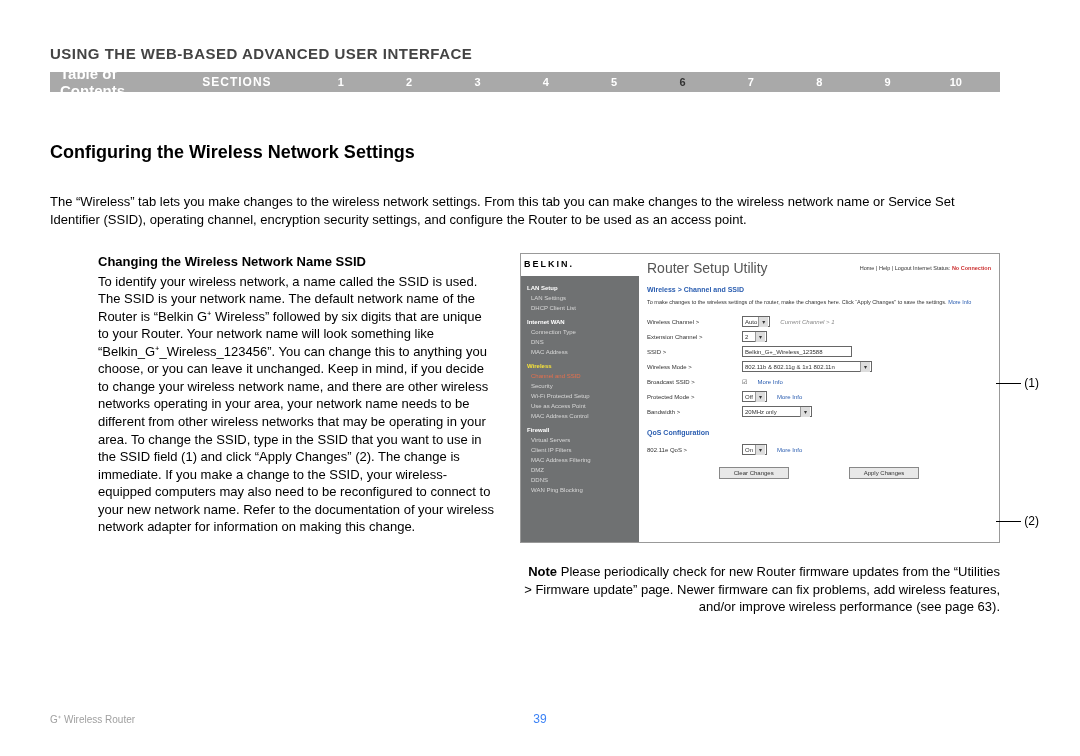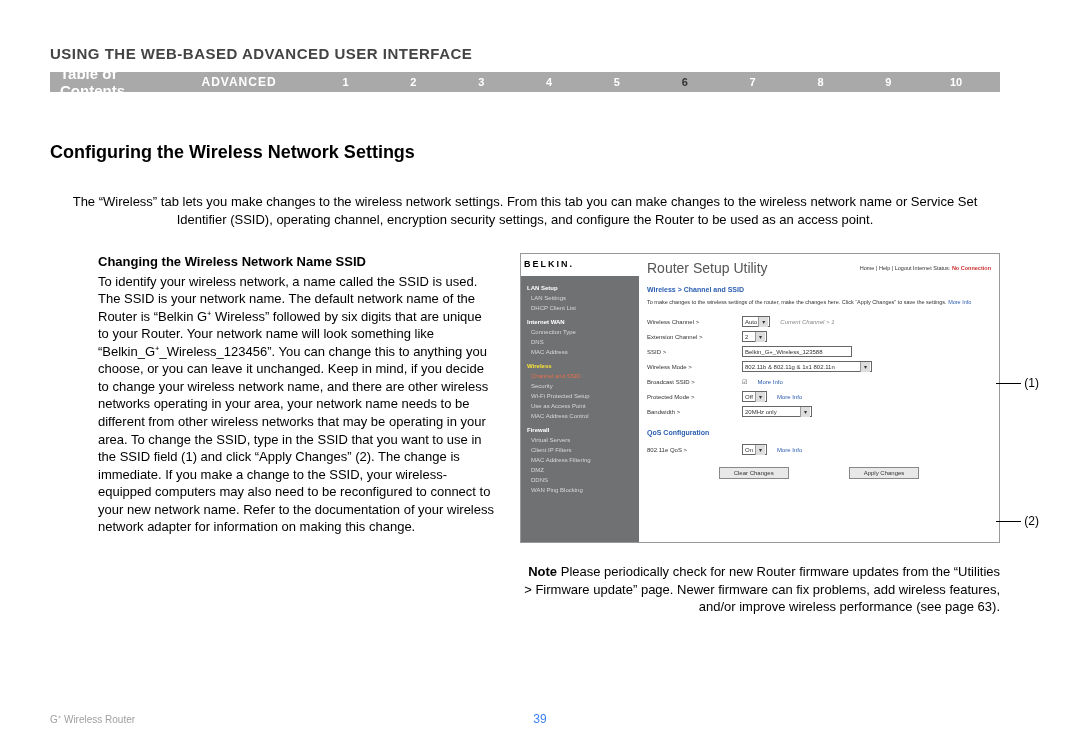--- a/index.html
+++ b/index.html
@@ -54,21 +54,20 @@
   }
   .section-title {
     font-size: 18px;
     font-weight: bold;
     margin-bottom: 30px;
   }
   .intro {
     font-size: 13px;
     line-height: 1.35;
     margin-bottom: 25px;
-    text-align: center;
   }
   .columns {
     display: flex;
     gap: 25px;
     margin-left: 48px;
   }
   .col-left {
     flex: 1 1 48%;
     font-size: 13px;
     line-height: 1.35;
@@ -159,21 +158,21 @@
   .footer .pn { position:absolute; left:50%; transform:translateX(-50%); font-weight:normal; font-size:12px; color:#3b82f6;}
 </style>
 </head>
 <body>
 
 <div class="page">
   <div class="page-header">USING THE WEB-BASED ADVANCED USER INTERFACE</div>
 
   <div class="nav-bar">
     <span class="nav-toc">Table of Contents</span>
-    <span class="nav-sections">ADVANCED</span>
+    <span class="nav-sections">SECTIONS</span>
     <span class="nav-num">1</span>
     <span class="nav-num">2</span>
     <span class="nav-num">3</span>
     <span class="nav-num">4</span>
     <span class="nav-num">5</span>
     <span class="nav-num active">6</span>
     <span class="nav-num">7</span>
     <span class="nav-num">8</span>
     <span class="nav-num">9</span>
     <span class="nav-num">10</span>

